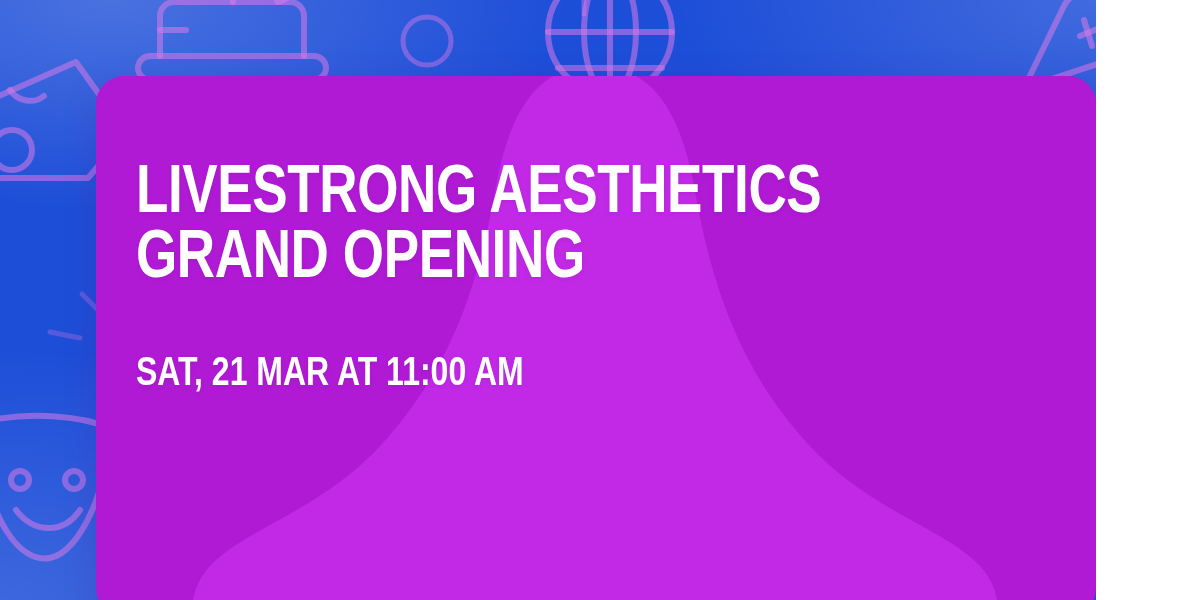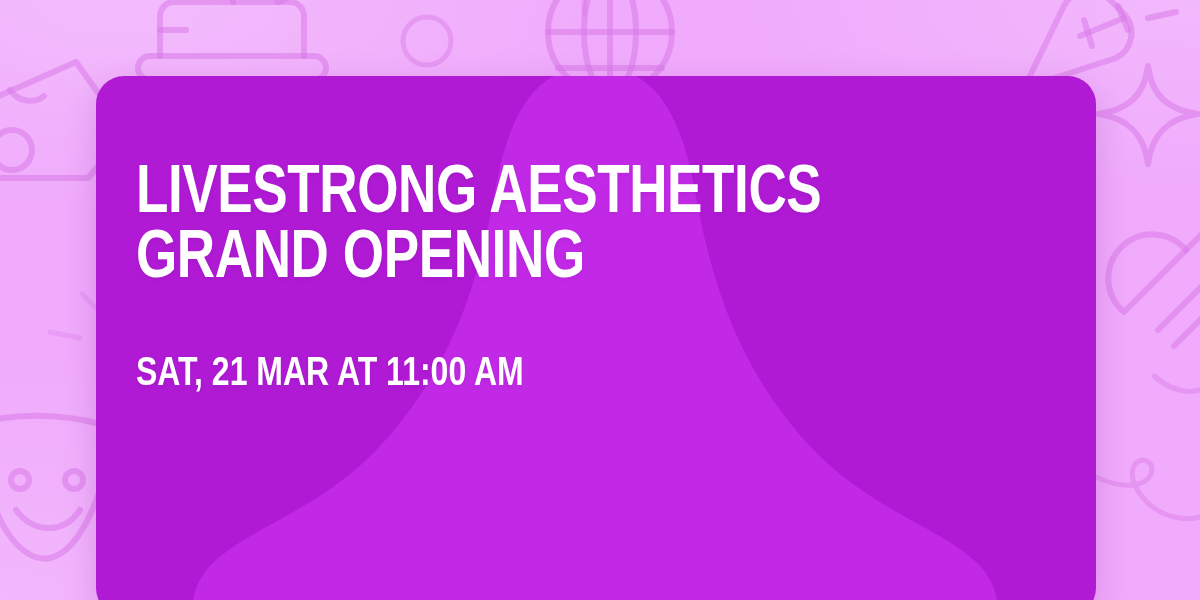--- a/index.html
+++ b/index.html
@@ -6,23 +6,23 @@
   * { margin:0; padding:0; box-sizing:border-box; }
 
   html, body {
     width:1200px; height:600px;
     overflow:hidden;
     font-family:"Liberation Sans", sans-serif;
   }
 
   #stage {
     position:relative;
-    width:1200px; height:600px;
+    width:1096px; height:600px;
     overflow:hidden;
-    background:#f0abfc;
+    background:#1d4ed8;
   }
 
   
   .bg-gradient {
     position:absolute; inset:0;
     background:
       radial-gradient(120% 90% at 18% 8%,  #f0aef9 0%, rgba(240,174,249,0) 55%),
       radial-gradient(110% 95% at 95% 12%, #f2b4fa 0%, rgba(242,180,250,0) 50%),
       radial-gradient(110% 90% at 5% 95%,  #f0aaf8 0%, rgba(240,170,248,0) 55%),
       linear-gradient(135deg, #e89bf6 0%, #e693f4 45%, #ef abf9 100%),

